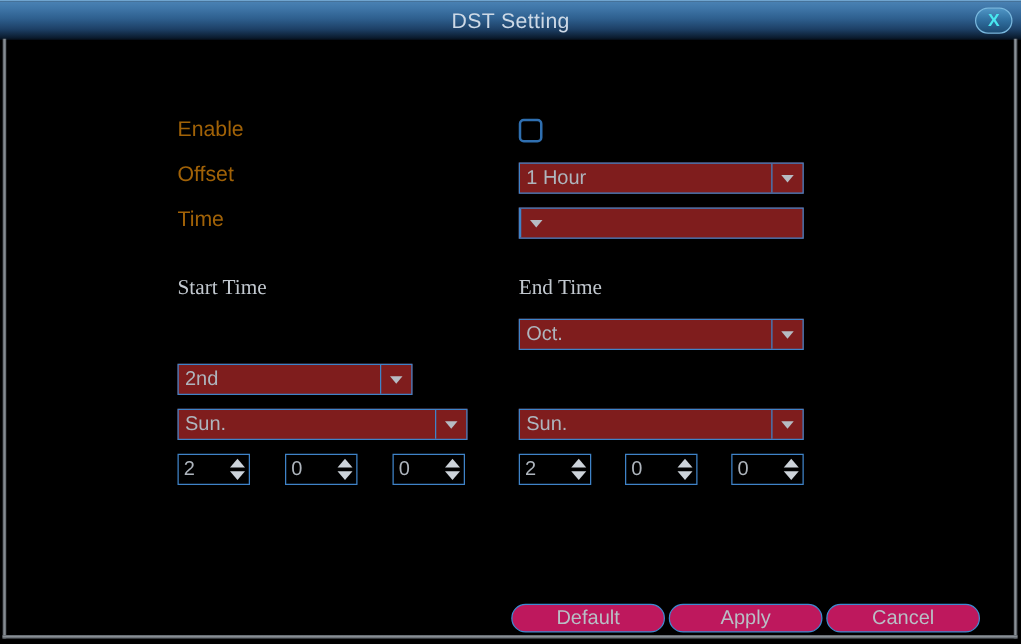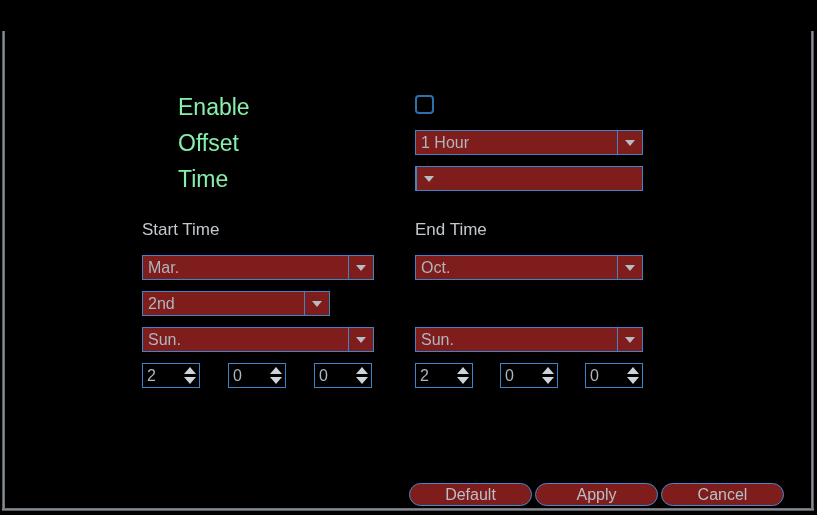--- a/index.html
+++ b/index.html
@@ -96,31 +96,30 @@
     text-align: center;
     font-size: 14px;
     font-weight: bold;
     color: #49e8ef;
     font-family: "Liberation Sans", sans-serif;
   }
 
   
   .label {
     position: absolute;
-    color: #86efac;
-    font-size: 23px;
-    font-family: "Liberation Sans", sans-serif;
-    white-space: nowrap;
-    margin-left: 36px;
+    color: #a16207;
+    font-size: 17px;
+    font-family: "Liberation Sans", sans-serif;
+    white-space: nowrap;
   }
   .section-head {
     position: absolute;
     color: #c2c8cf;
     font-size: 17px;
-    font-family: Liberation Sans, sans-serif;
+    font-family: Liberation Serif, serif;
     white-space: nowrap;
   }
 
   
   .checkbox {
     position: absolute;
     width: 19px;
     height: 19px;
     border: 2px solid #2f6fb0;
     border-radius: 4px;
@@ -213,36 +212,42 @@
     bottom: 3px;
     border-top: 7px solid #cdd3da;
   }
 
   
   .btn {
     position: absolute;
     height: 23px;
     border: 1px solid #3f8ad0;
     border-radius: 12px;
-    background: #7f1d1d;
+    background: #be185d;
     box-sizing: border-box;
     color: #b9bfc6;
     font-size: 16px;
     line-height: 21px;
     text-align: center;
     cursor: pointer;
     font-family: "Liberation Sans", sans-serif;
     white-space: nowrap;
   }
 </style>
 </head>
 <body>
 
 <div id="dialog">
 
+  <div id="titlebar">
+    <div id="title-text">DST Setting</div>
+    <div id="close-button">
+      <span class="x-glyph">X</span>
+    </div>
+  </div>
 
   <div class="frame-left"></div>
   <div class="frame-right"></div>
   <div class="frame-bottom"></div>
 
   <div class="label" style="left:142px; top:94px;">Enable</div>
   <div class="checkbox" style="left:415px; top:95px;"></div>
 
   <div class="label" style="left:142px; top:130px;">Offset</div>
   <div class="combo" style="left:415px; top:130px; width:228px;">
@@ -251,24 +256,20 @@
   </div>
 
   <div class="label" style="left:142px; top:166px;">Time</div>
   <div class="combo" style="left:415px; top:166px; width:228px;">
     <span class="combo-arrow"></span>
   </div>
 
   <div class="section-head" style="left:142px; top:220px;">Start Time</div>
   <div class="section-head" style="left:415px; top:220px;">End Time</div>
 
-  <div class="combo" style="left:142px; top:255px; width:232px;">
-    <span class="combo-value">Mar.</span>
-    <span class="combo-arrow"></span>
-  </div>
   <div class="combo" style="left:142px; top:291px; width:188px;">
     <span class="combo-value">2nd</span>
     <span class="combo-arrow"></span>
   </div>
   <div class="combo" style="left:142px; top:327px; width:232px;">
     <span class="combo-value">Sun.</span>
     <span class="combo-arrow"></span>
   </div>
 
   <div class="spinner" style="left:142px; top:363px;">

